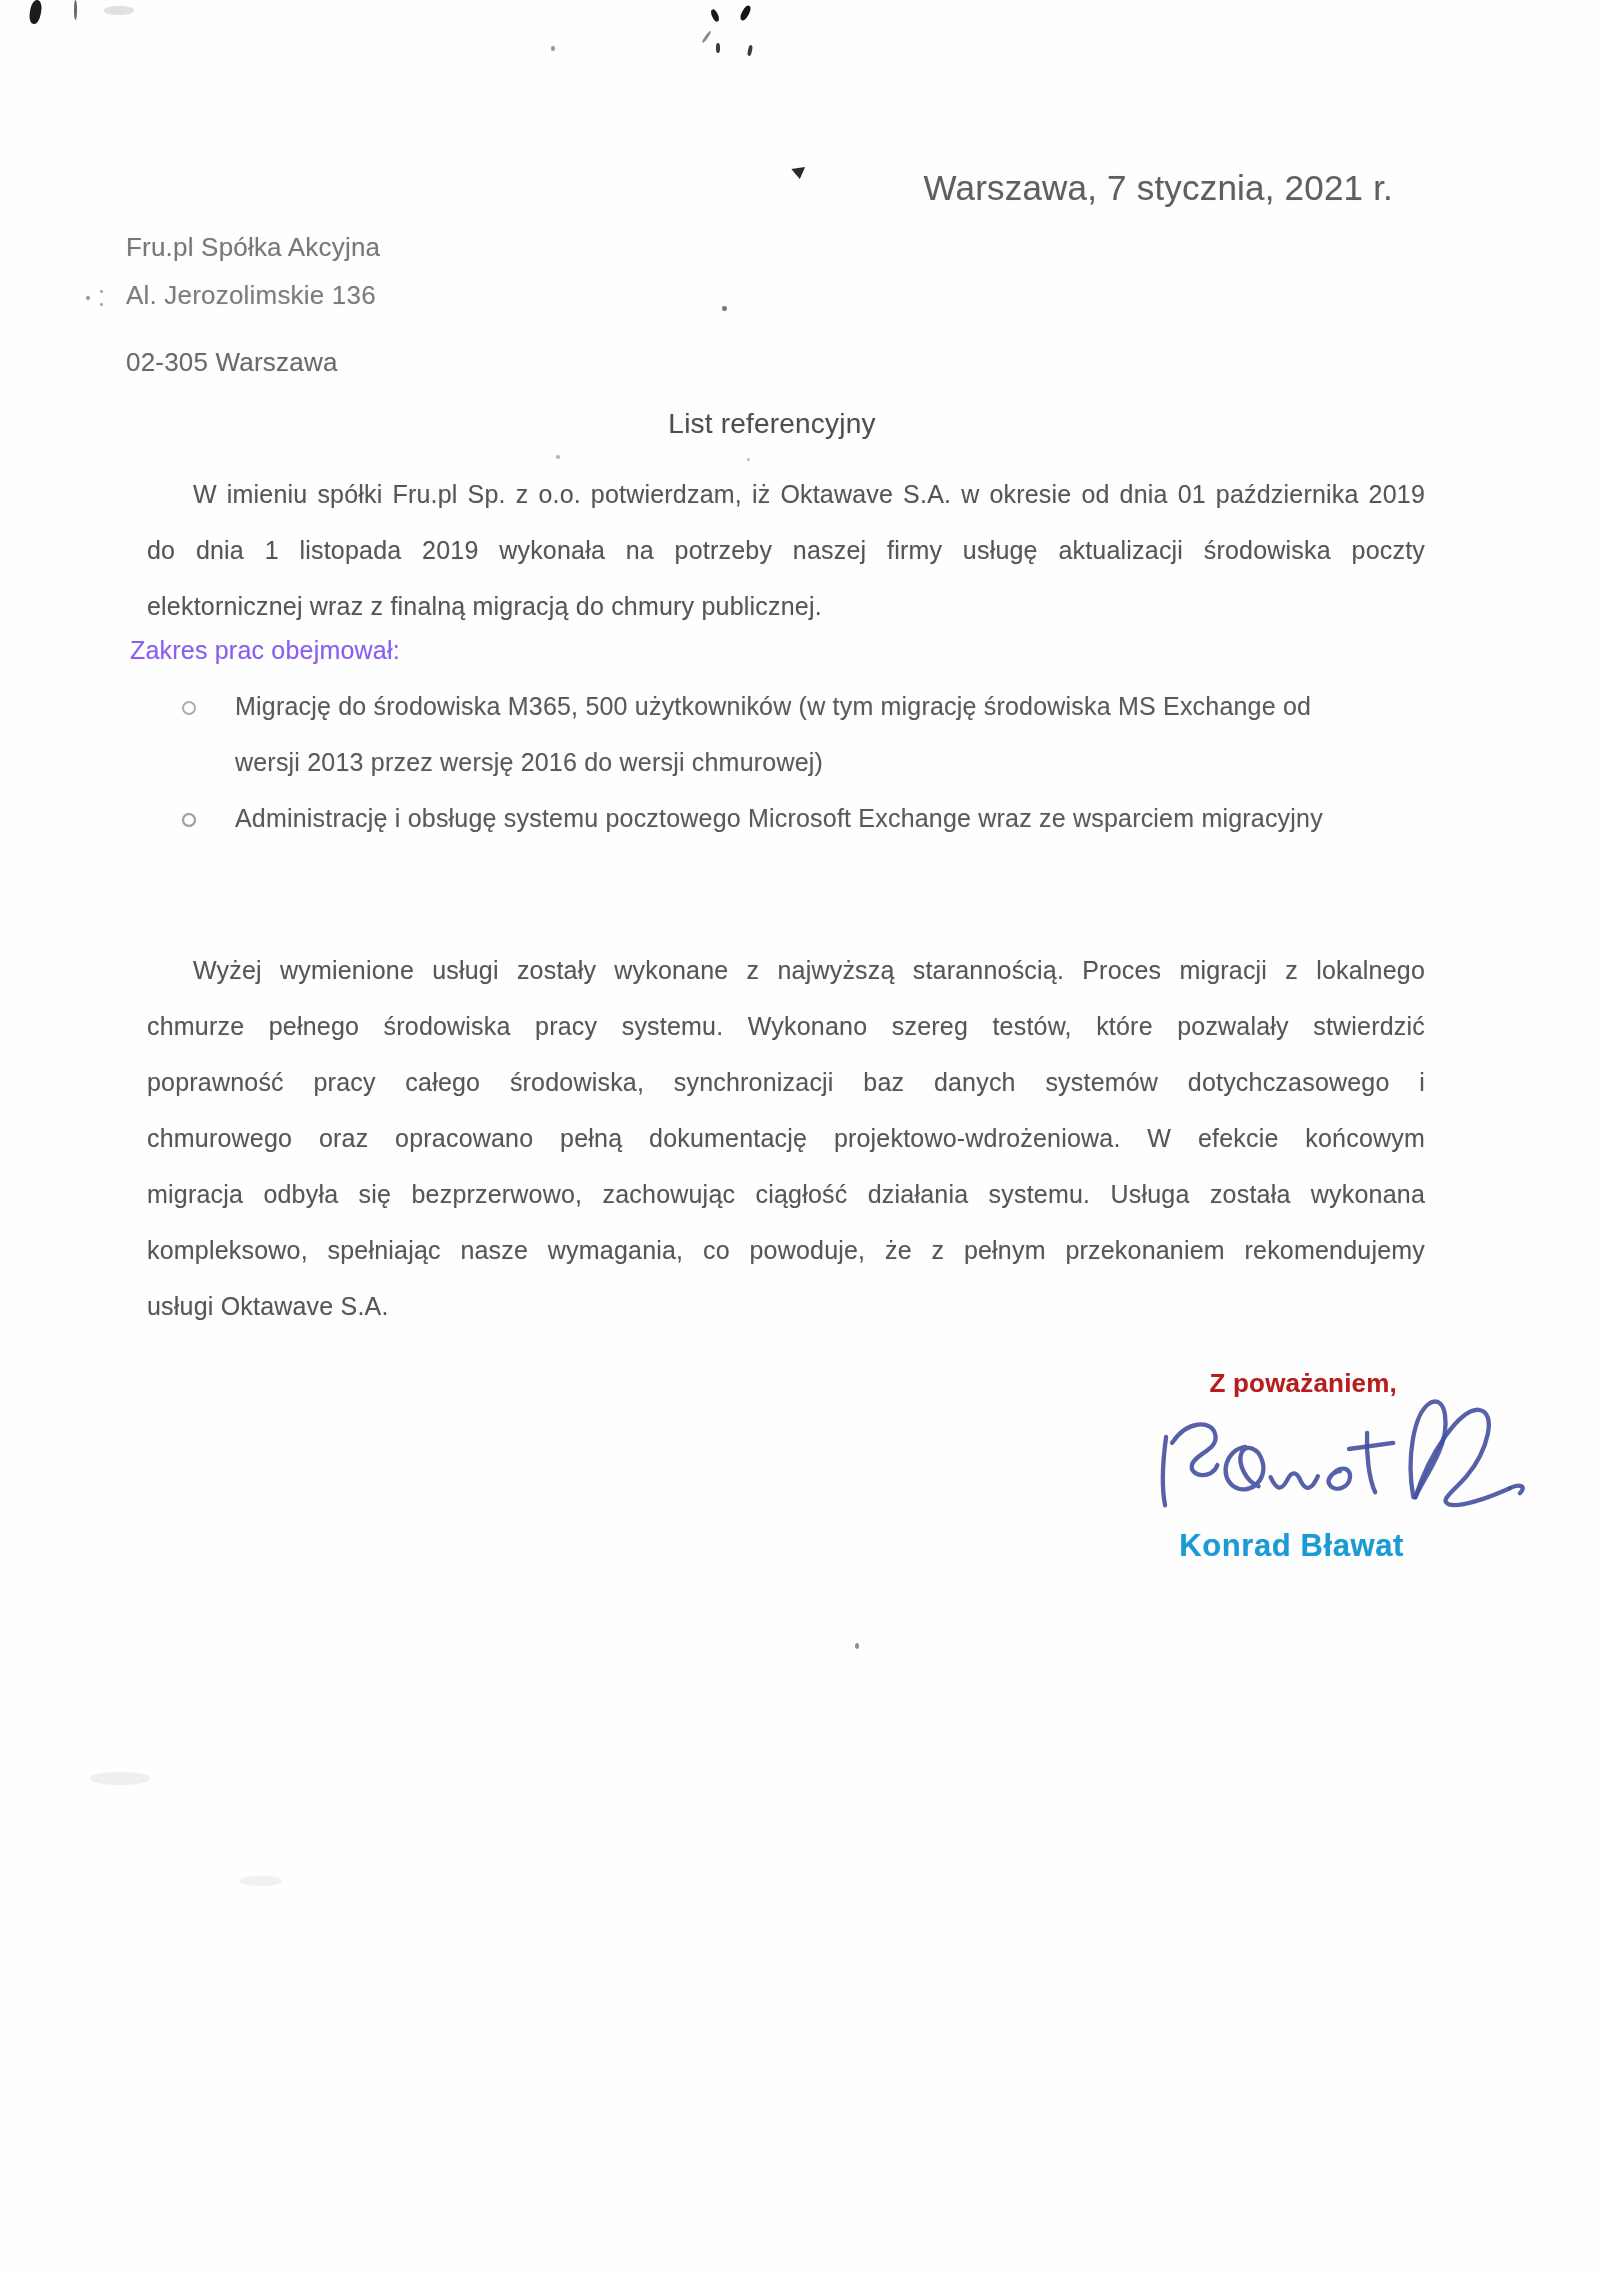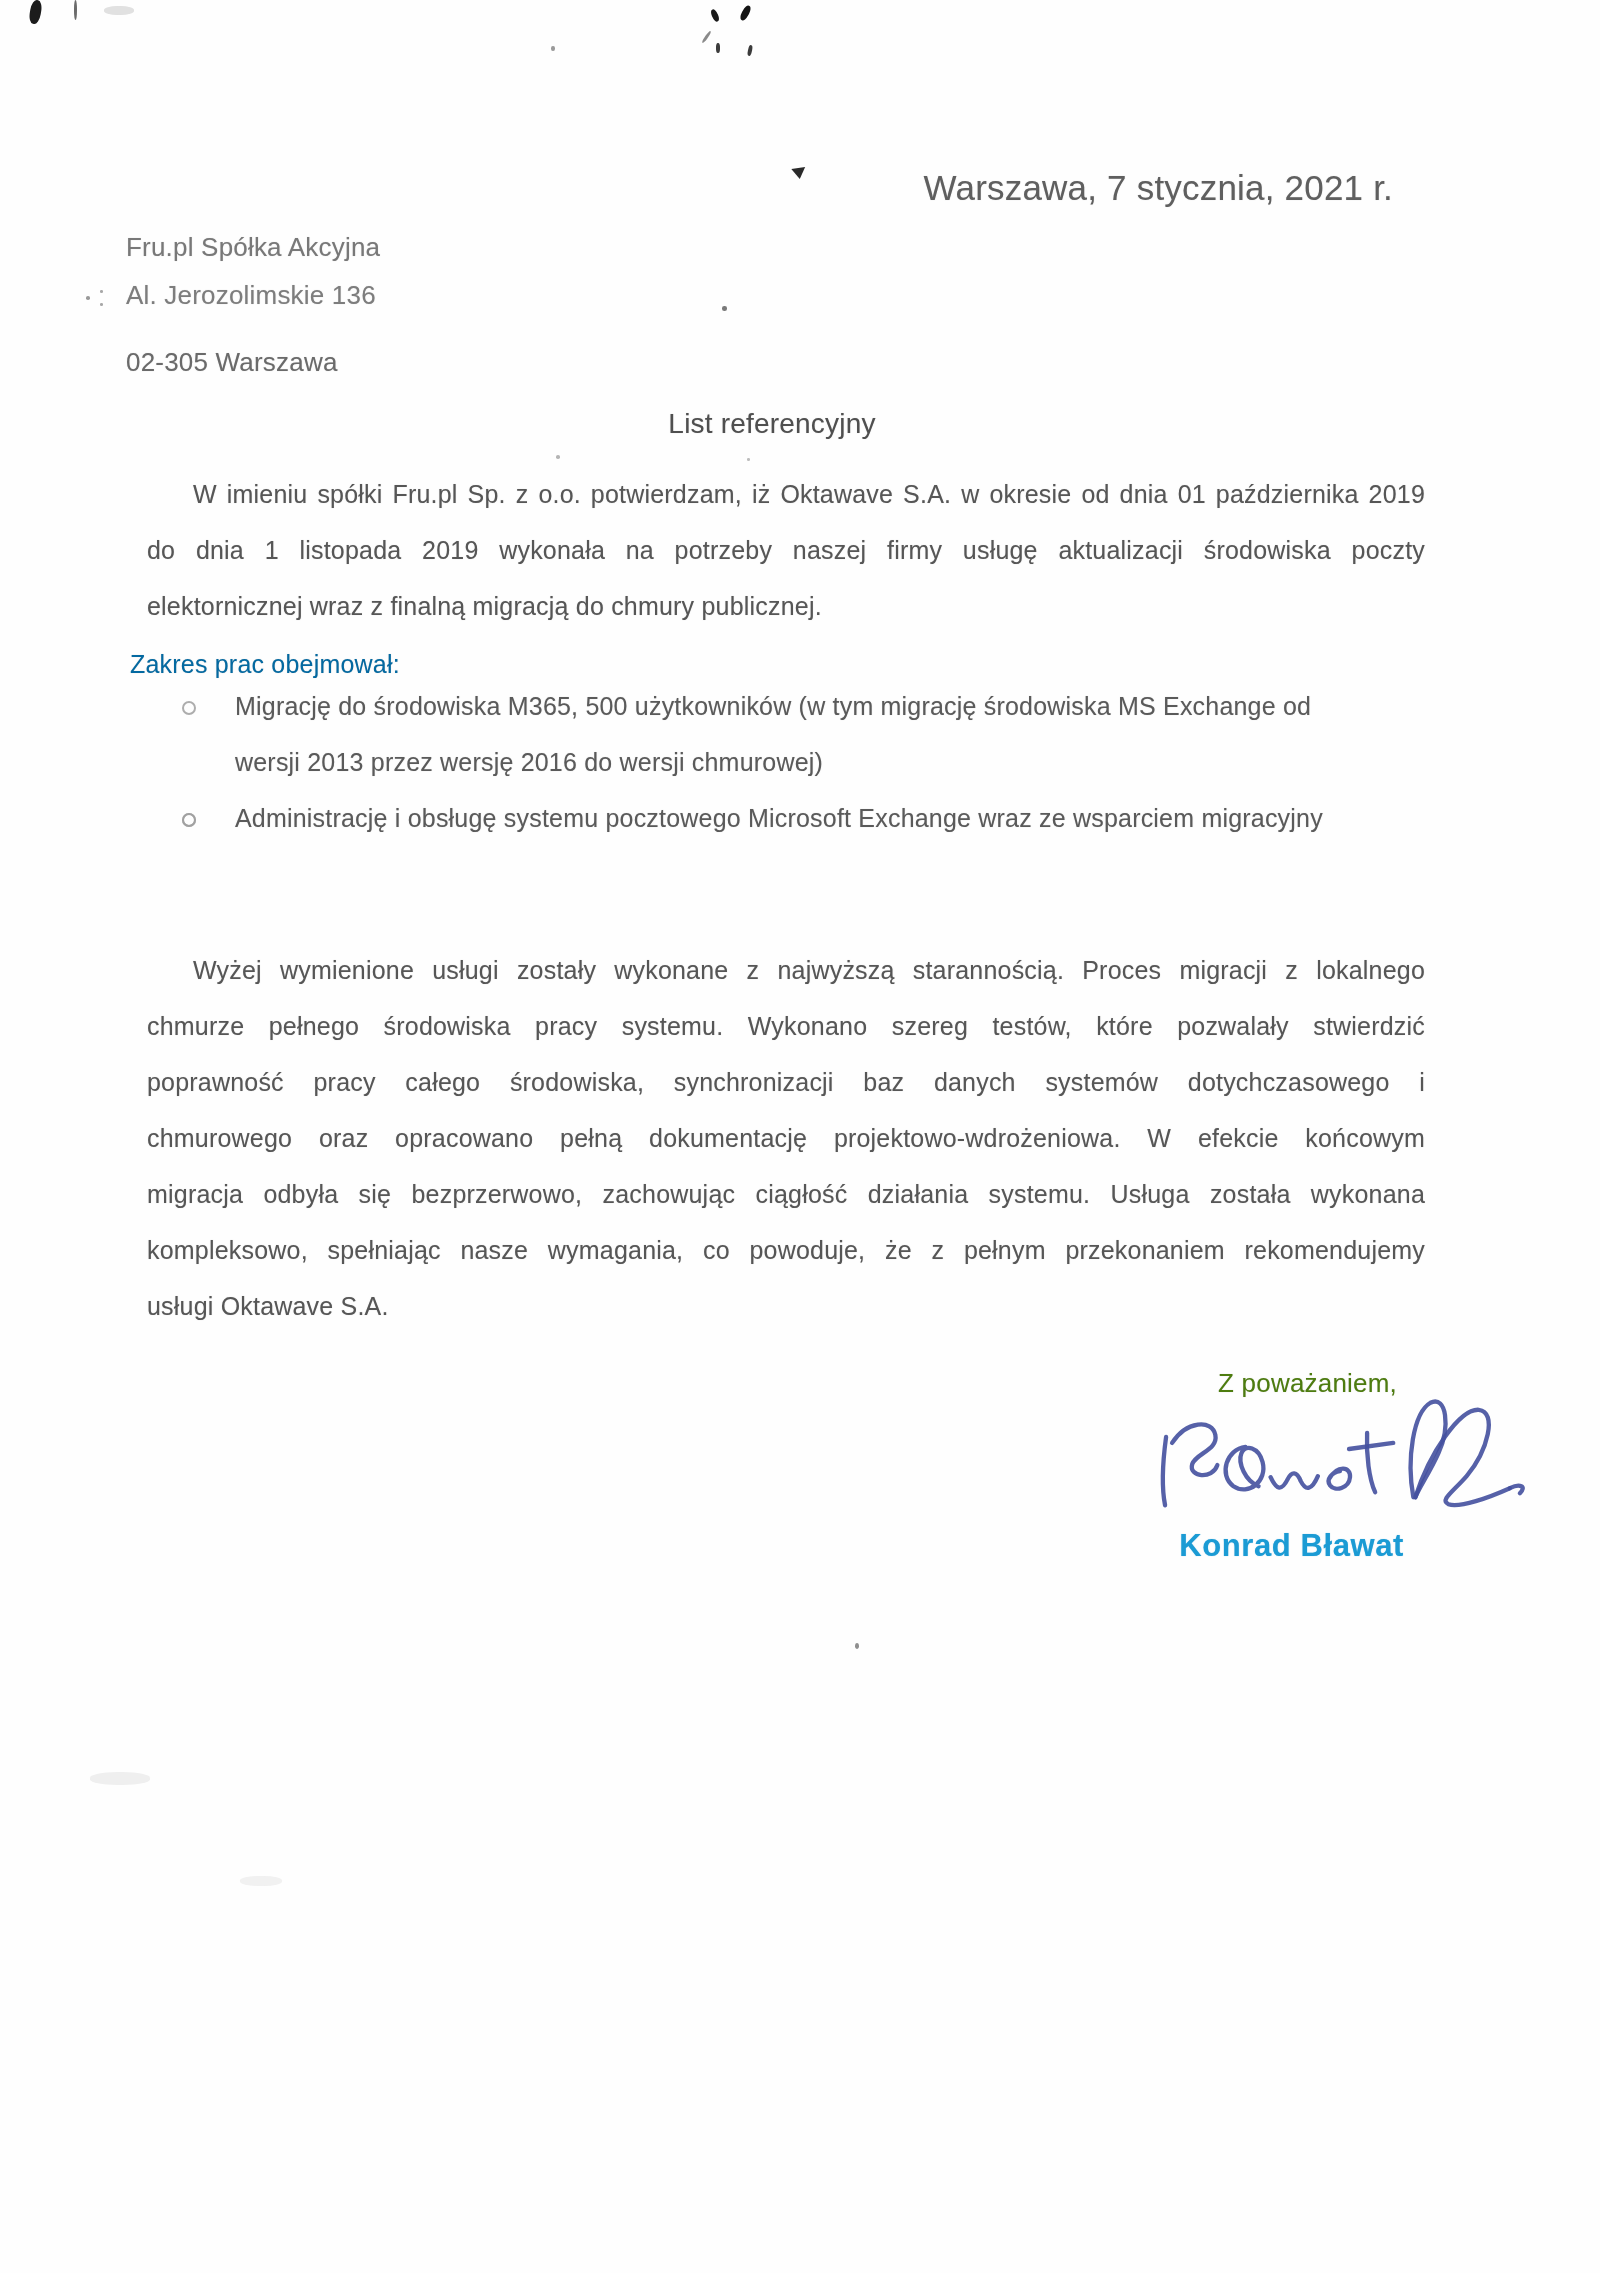--- a/index.html
+++ b/index.html
@@ -19,26 +19,26 @@
   .addr.street{top:280px;color:#7d7d7d;}
   .addr.city{top:347px;color:#6a6a6a;}
   .title{top:408px;left:98px;width:1348px;text-align:center;
          font-size:28px;color:#4f4f4f;}
   .para{position:absolute;left:147px;width:1278px;}
   .p1{top:466px;}
   .p2{top:942px;}
   .line{line-height:56px;white-space:normal;}
   .just{text-align:justify;text-align-last:justify;text-justify:inter-word;}
   .indent1{text-indent:46px;}
-  .scope{top:636px;left:130px;line-height:56px;color:#0369a1;}
+  .scope{top:622px;left:130px;line-height:56px;color:#8b5cf6;}
   .bullets{position:absolute;left:130px;top:678px;width:1278px;}
   .brow{position:relative;padding-left:105px;line-height:56px;color:#5a5a5a;}
   .bmark{position:absolute;left:52px;top:23px;width:10px;height:10px;
          border:2px solid #9f9f9f;border-radius:50%;opacity:.85;}
-  .closing{top:1368px;right:203px;font-size:26px;color:#4d7c0f;}
+  .closing{top:1368px;right:203px;font-size:26px;color:#b91c1c;font-weight:bold;}
   .signer{top:1528px;right:196px;font-size:31px;font-weight:bold;
           letter-spacing:.6px;text-shadow:0 0 1px rgba(40,150,210,.5);}
   
   .signature{position:absolute;left:1150px;top:1386px;width:392px;height:132px;}
   .signature path{fill:none;stroke-width:4.3;stroke-linecap:round;
                   stroke-linejoin:round;opacity:.9;}
   
   .speck{position:absolute;border-radius:45%;}
   .arrow{position:absolute;left:792px;top:168px;width:0;height:0;
          border-left:7px solid transparent;border-right:7px solid transparent;

